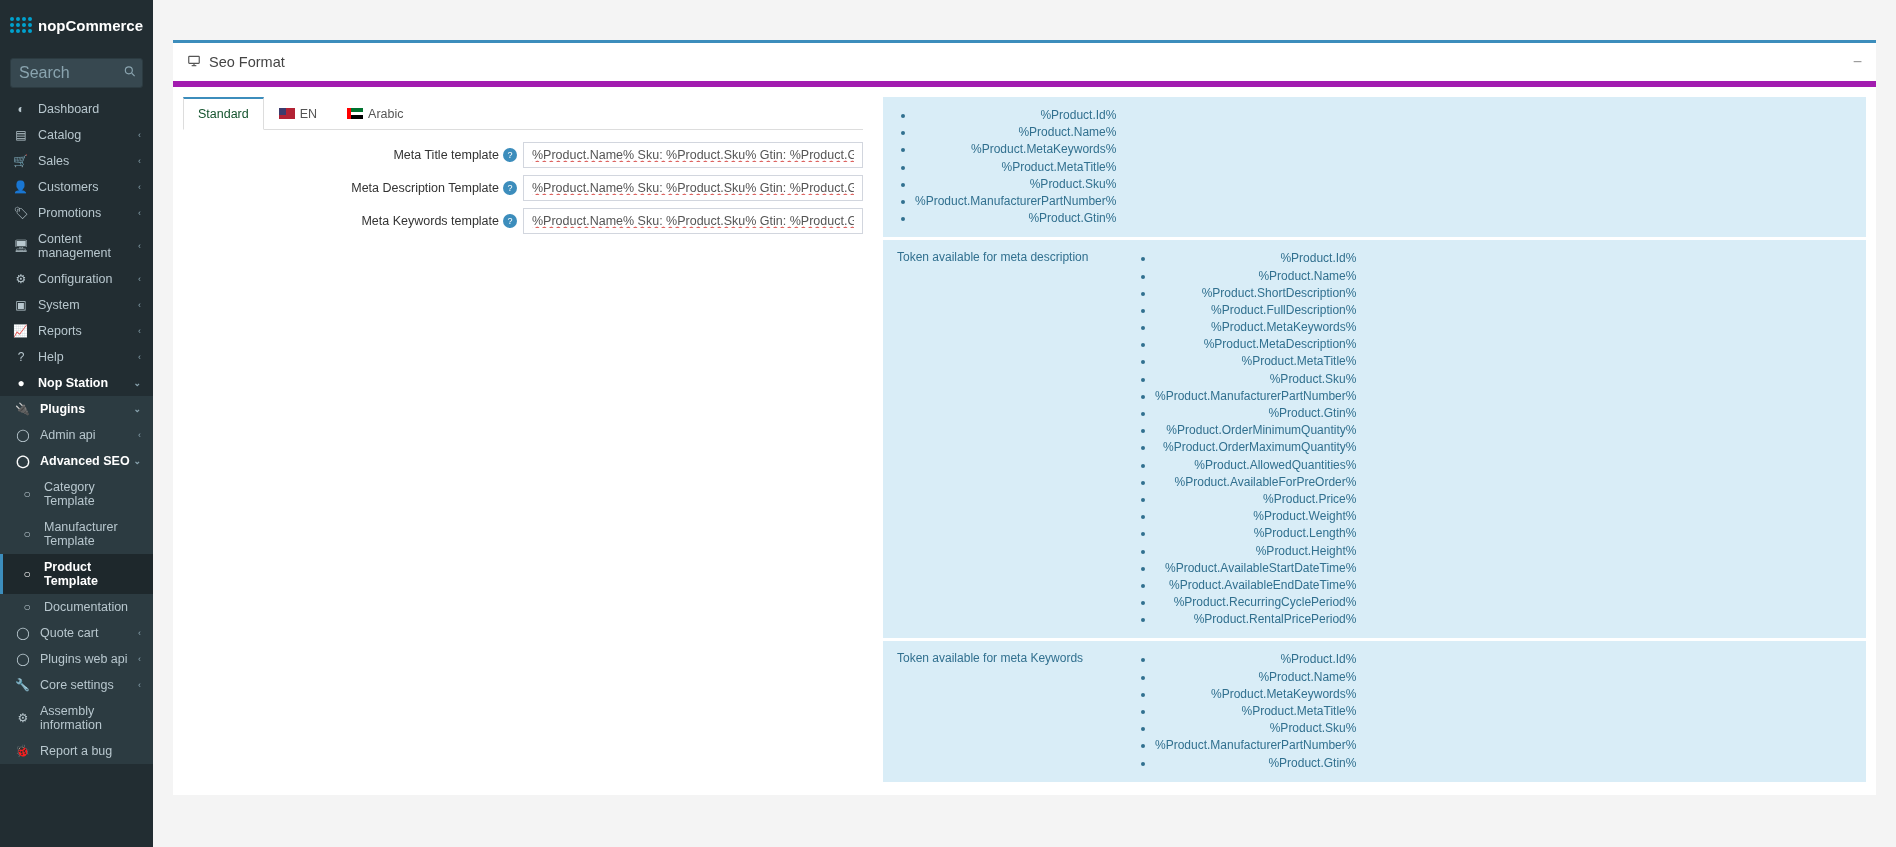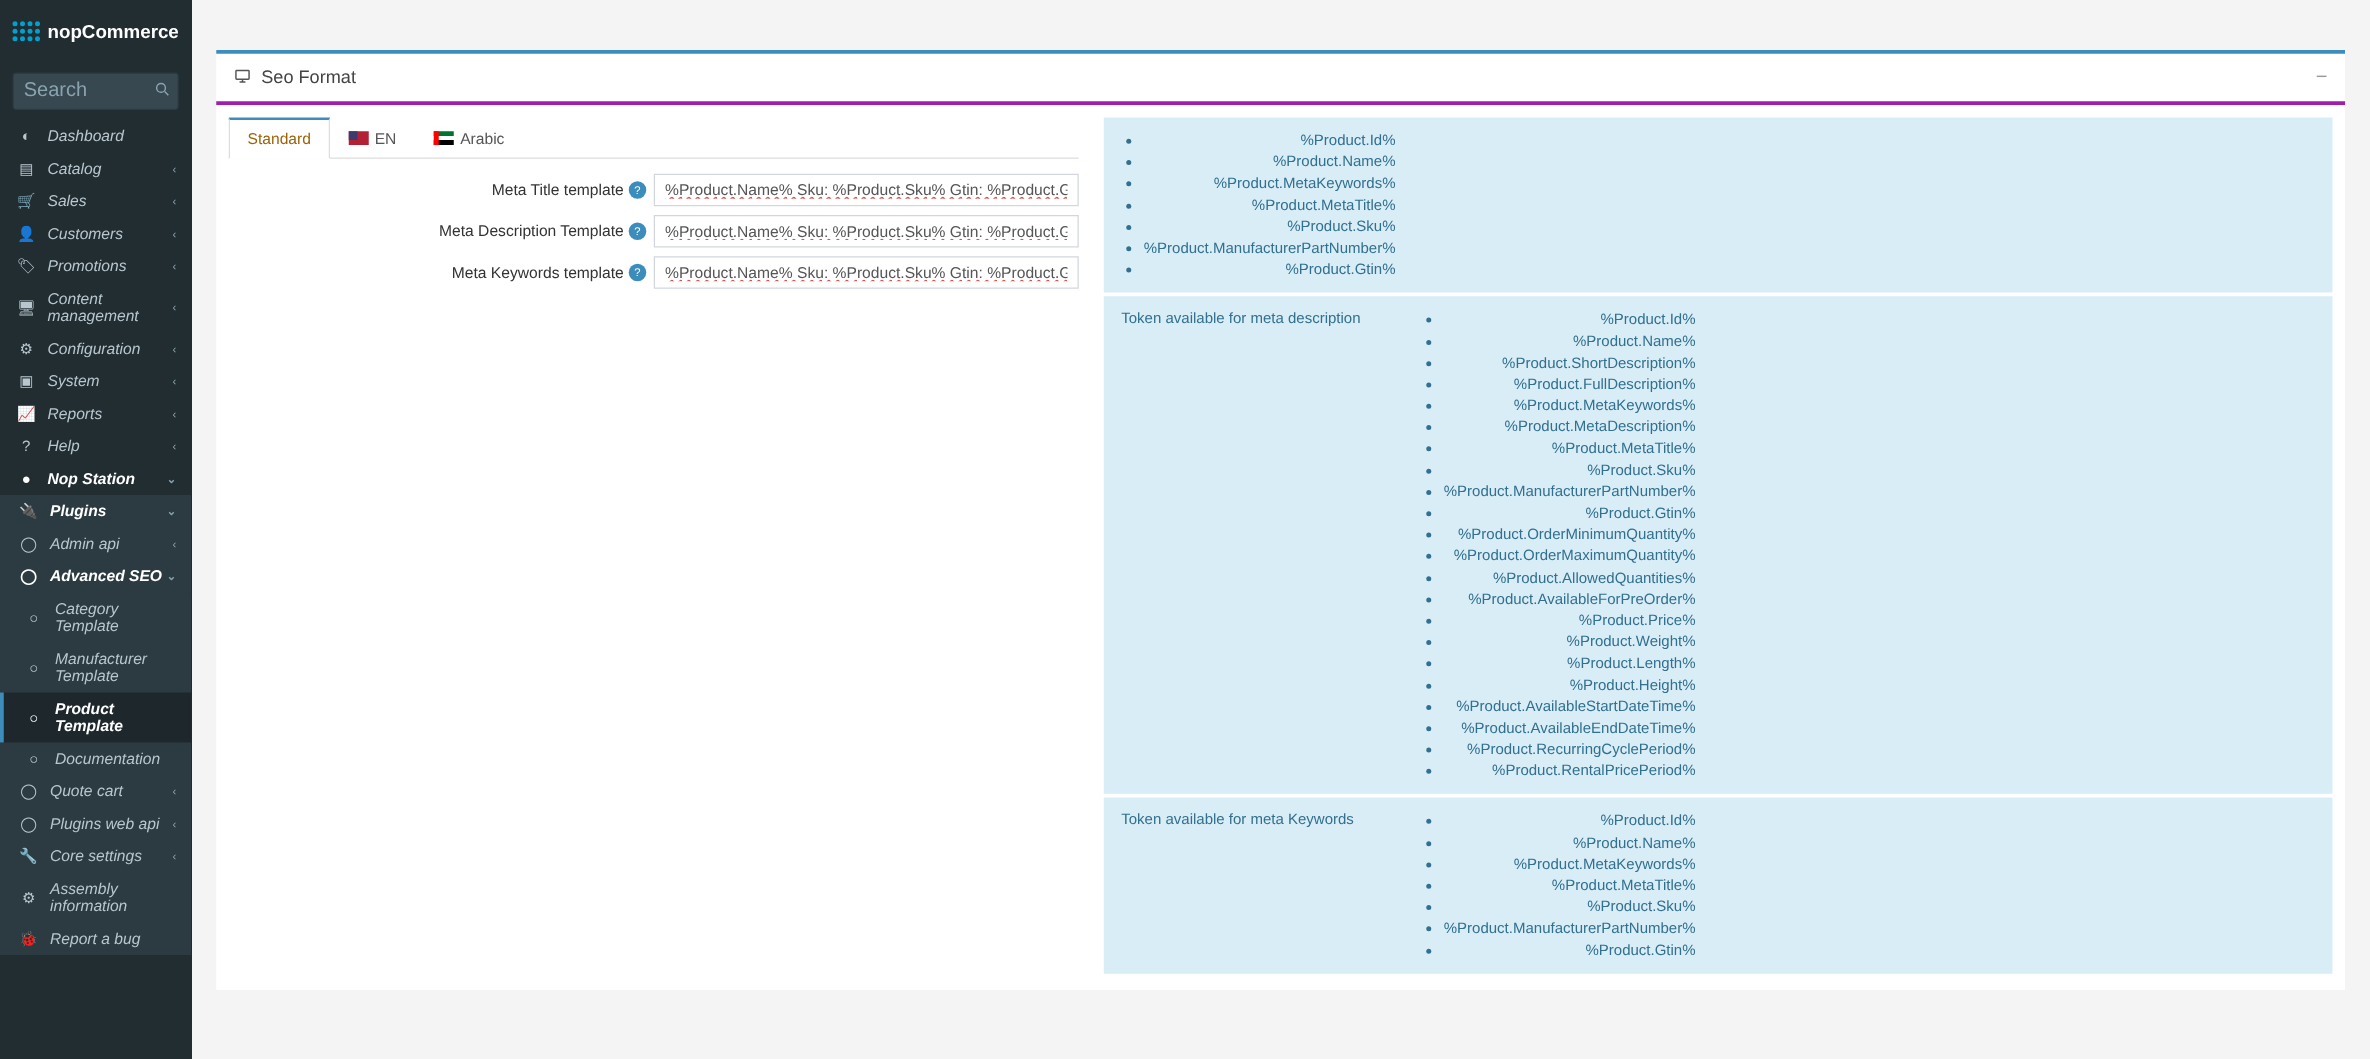--- a/index.html
+++ b/index.html
@@ -11,44 +11,44 @@
 .logo-icon { display: grid; grid-template-columns: repeat(4, 4px); grid-template-rows: repeat(3, 4px); gap: 2px; margin-right: 6px; }
 .logo-dot { width: 4px; height: 4px; background: #00a1ce; border-radius: 50%; }
 .logo-text { color: #fff; font-size: 15px; font-weight: 600; }
 .search-wrap { padding: 8px 10px; position: relative; }
 .search-input { width: 100%; background: #374850; border: 1px solid #2c3b41; color: #b8c7ce; padding: 5px 24px 5px 8px; border-radius: 3px; font-size: 16px; }
 .search-input::placeholder { color: #8aa4af; }
 .search-icon-wrap { position: absolute; right: 16px; top: 50%; transform: translateY(-50%); color: #8aa4af; }
 
 .nav-item { display: flex; align-items: center; padding: 6px 12px; cursor: pointer; font-size: 12.5px; position: relative; }
 .nav-item .nav-icon { width: 18px; text-align: center; margin-right: 8px; font-size: 12px; }
-.nav-item .nav-label { flex: 1; font-style: italic; }
+.nav-item .nav-label { flex: 1; }
 .nav-item .chevron { font-size: 9px; color: #8aa4af; }
 .nav-sub { background: #2c3b41; }
 .nav-sub .nav-item { padding-left: 14px; }
 .nav-sub2 { background: #2c3b41; }
 .nav-sub2 .nav-item { padding-left: 18px; }
 .nav-item.active { background: #1e282c; color: #fff; font-weight: 600; border-left: 3px solid #3c8dbc; padding-left: 15px; }
 .nav-item.bold { color: #fff; font-weight: 600; }
 
 
 .main { margin-left: 153px; padding: 0; }
 .topbar-space { height: 30px; background: #f4f4f4; }
 
 .panel { margin: 10px 20px; background: #fff; border-top: 3px solid #3c8dbc; }
-.panel-header { display: flex; align-items: center; padding: 10px 14px; border-bottom: 3px solid #a21caf; }
+.panel-header { display: flex; align-items: center; padding: 10px 14px; border-bottom: 6px solid #a21caf; }
 .panel-header-icon { margin-right: 8px; color: #555; }
 .panel-title { font-size: 14.5px; color: #444; }
 .panel-collapse { margin-left: auto; color: #999; cursor: pointer; font-size: 16px; }
 .panel-body { display: flex; padding: 10px; gap: 20px; align-items: flex-start; }
 
 .form-col { flex: 0 0 680px; }
 .tabs { display: flex; border-bottom: 1px solid #ddd; }
 .tab { padding: 8px 14px; border: 1px solid transparent; border-bottom: none; cursor: pointer; font-size: 12.5px; display: flex; align-items: center; gap: 5px; color: #555; }
-.tab.active { border: 1px solid #ddd; border-bottom-color: #fff; border-top: 2px solid #3c8dbc; background: #fff; color: #a16207; margin-bottom: -1px; }
+.tab.active { border: 1px solid #ddd; border-bottom-color: #fff; border-top: 2px solid #3c8dbc; background: #fff; color: #14532d; margin-bottom: -1px; }
 .flag-us { width: 16px; height: 11px; background: linear-gradient(#b22234 0 100%); position: relative; display: inline-block; }
 .flag-us::before { content: ""; position: absolute; left: 0; top: 0; width: 7px; height: 7px; background: #3c3b6e; }
 .flag-ae { width: 16px; height: 11px; background: linear-gradient(180deg, #00732f 0 33%, #fff 33% 66%, #000 66% 100%); position: relative; display: inline-block; }
 .flag-ae::before { content: ""; position: absolute; left: 0; top: 0; width: 4px; height: 100%; background: #ff0000; }
 
 .form-rows { padding: 12px 0; }
 .form-row { display: flex; align-items: center; margin-bottom: 7px; }
 .form-label { width: 340px; text-align: right; font-size: 12.5px; color: #333; padding-right: 6px; }
 .help { display: inline-flex; width: 14px; height: 14px; background: #3c8dbc; color: #fff; border-radius: 50%; align-items: center; justify-content: center; font-size: 9px; margin-left: 4px; vertical-align: middle; }
 .form-input { flex: 1; border: 1px solid #d2d6de; padding: 5px 8px; font-size: 12.5px; color: #555; background: #fff; min-width: 0; }

